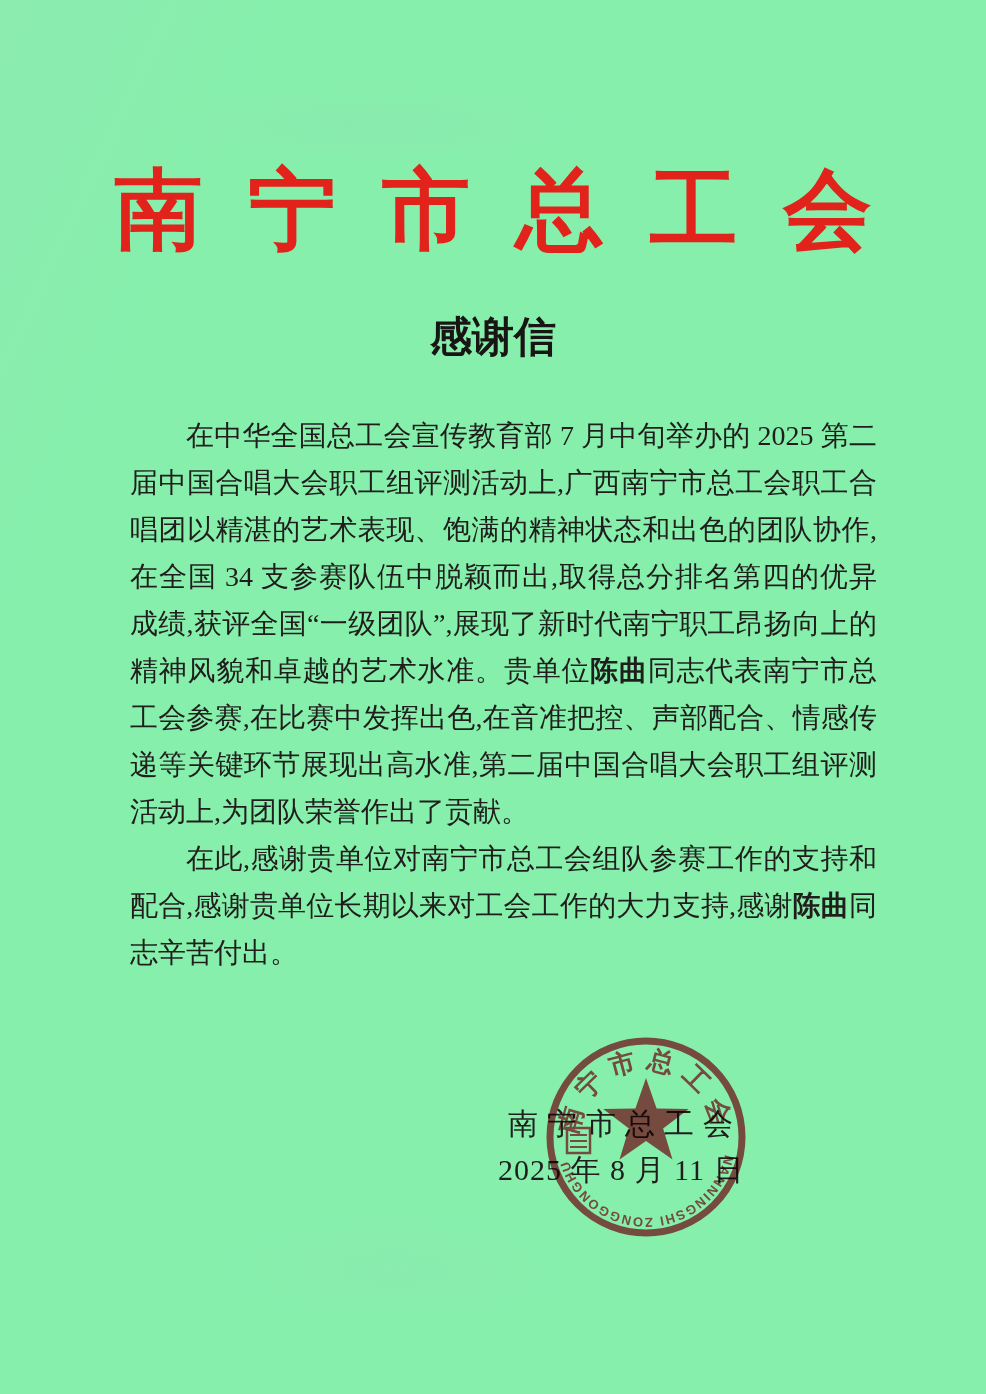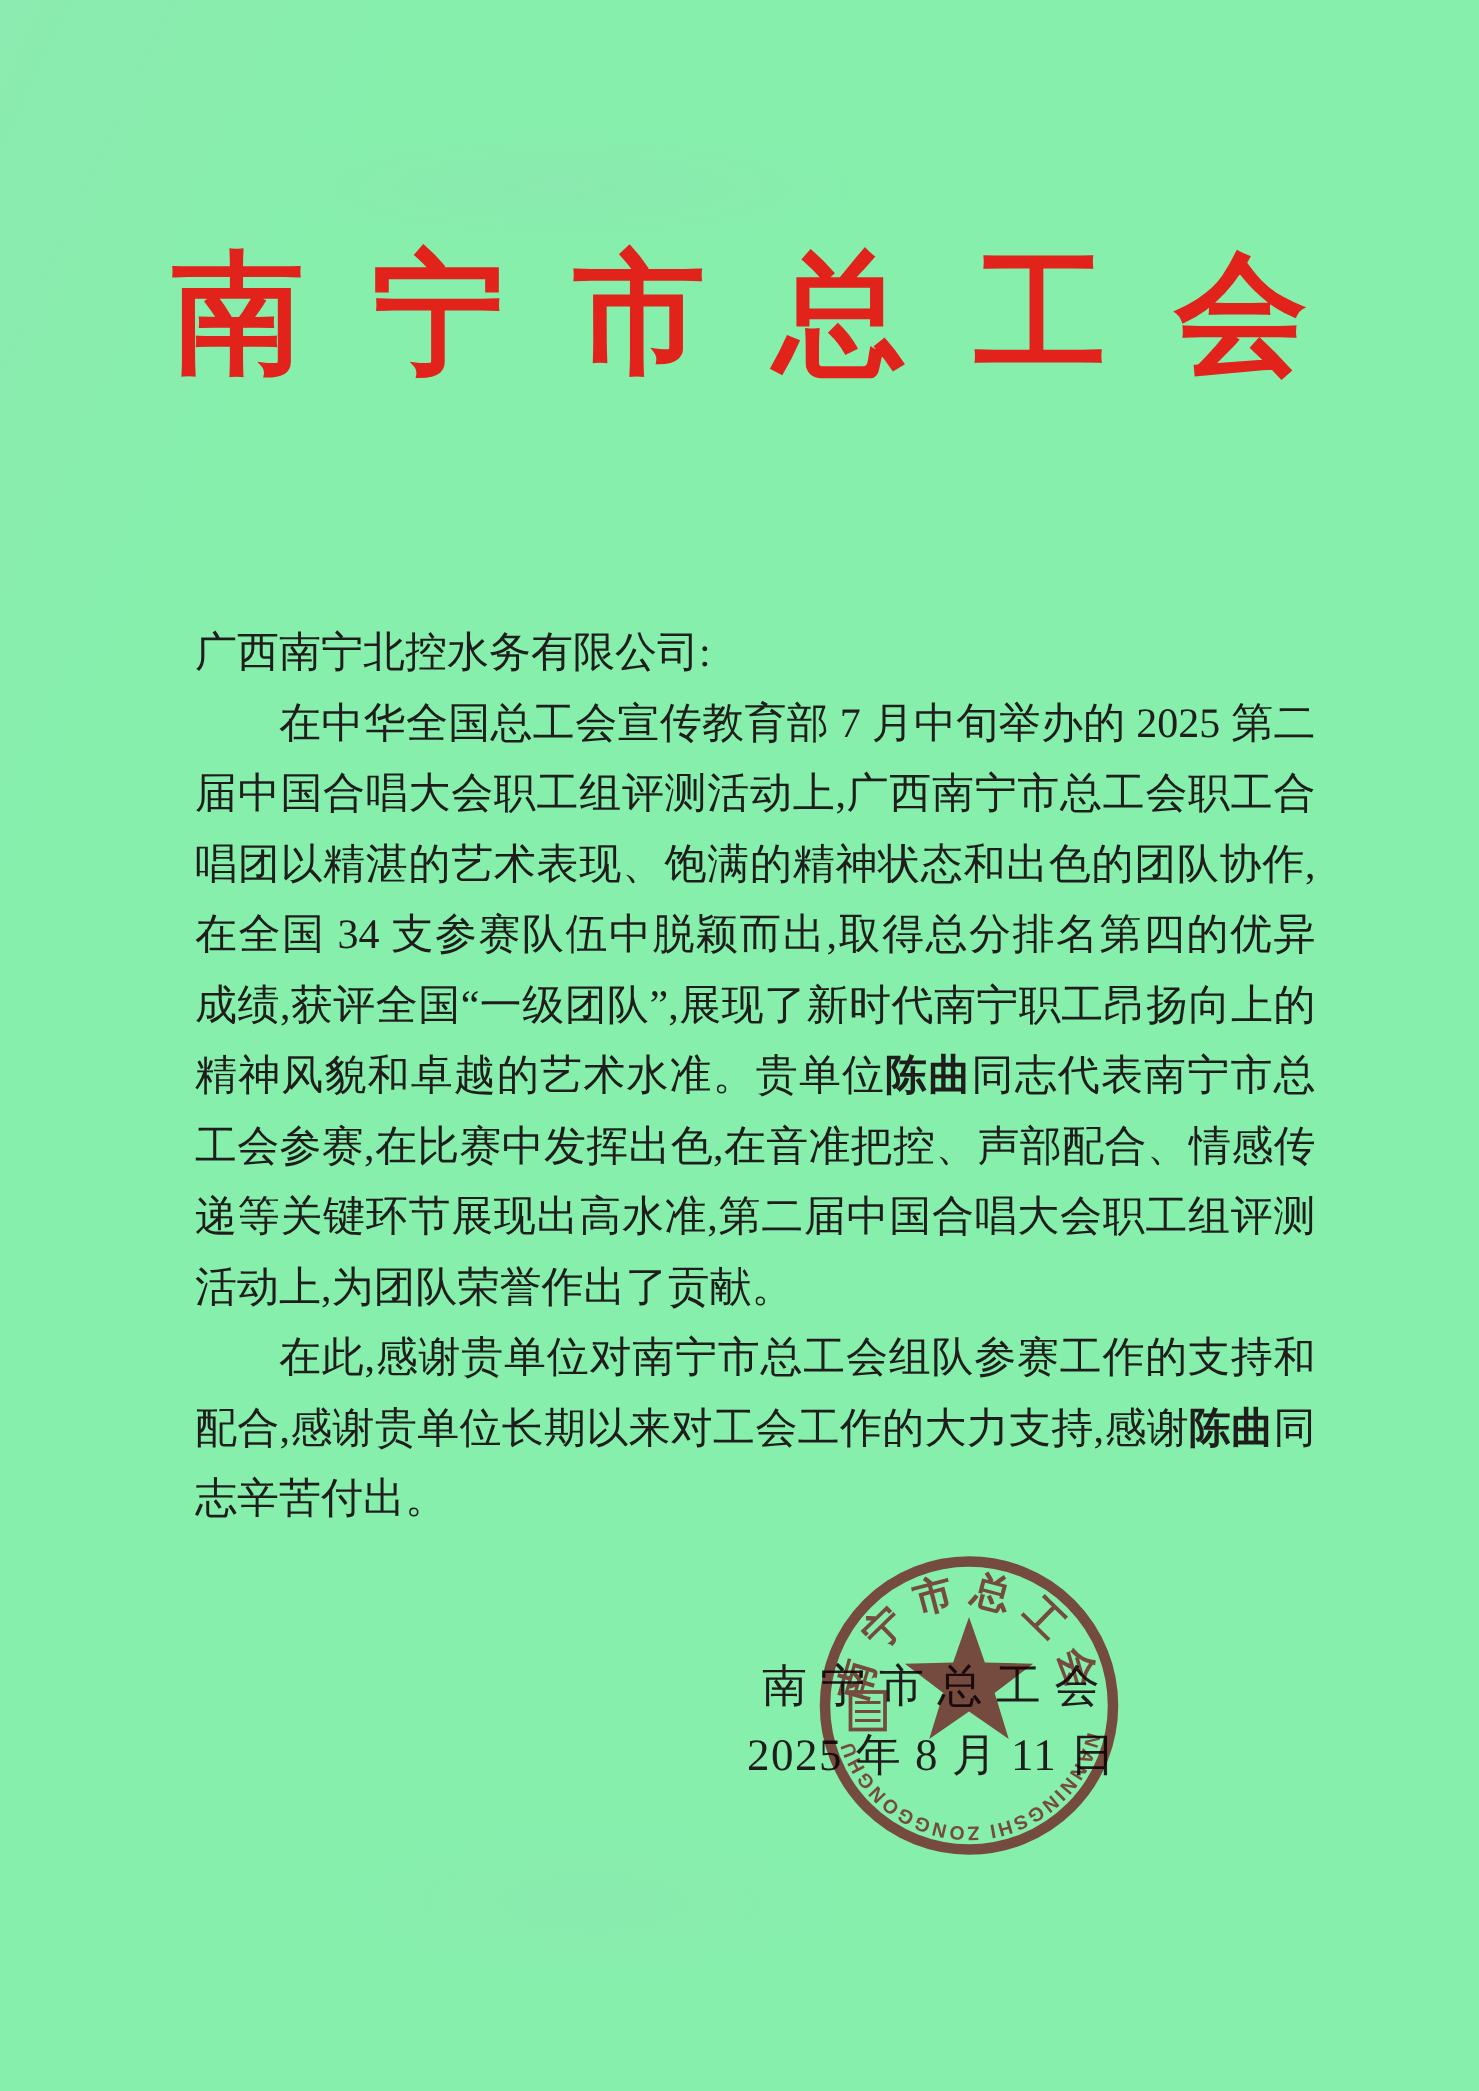--- a/index.html
+++ b/index.html
@@ -79,23 +79,23 @@
     font-family:"Liberation Sans","DejaVu Sans",sans-serif;
   }
 </style>
 </head>
 <body>
 
 <div class="page">
 
   <h1 class="org-title">南宁市总工会</h1>
 
+  <h2 class="doc-title">感谢信</h2>
 
   <div class="letter-body">
-    <p class="salutation">广西南宁北控水务有限公司:</p>
     <div id="body-paragraphs">
         <p class="para"><span>在中华全国总工会宣传教育部 7 月中旬举办的 2025 第二届中国合唱大会职工组评测活动上,广西南宁市总工会职工合唱团以精湛的艺术表现、饱满的精神状态和出色的团队协作,在全国 34 支参赛队伍中脱颖而出,取得总分排名第四的优异成绩,获评全国“一级团队”,展现了新时代南宁职工昂扬向上的精神风貌和卓越的艺术水准。贵单位</span><span class="name-bold">陈曲</span><span>同志代表南宁市总工会参赛,在比赛中发挥出色,在音准把控、声部配合、情感传递等关键环节展现出高水准,第二届中国合唱大会职工组评测活动上,为团队荣誉作出了贡献。</span></p>
         <p class="para"><span>在此,感谢贵单位对南宁市总工会组队参赛工作的支持和配合,感谢贵单位长期以来对工会工作的大力支持,感谢</span><span class="name-bold">陈曲</span><span>同志辛苦付出。</span></p>
       </div>
   </div>
 
   <div class="sig-org">南宁市总工会</div>
   <div class="sig-date">2025 年 8 月 11 日</div>
 
   <svg class="seal" viewBox="0 0 220 220" aria-hidden="true">

